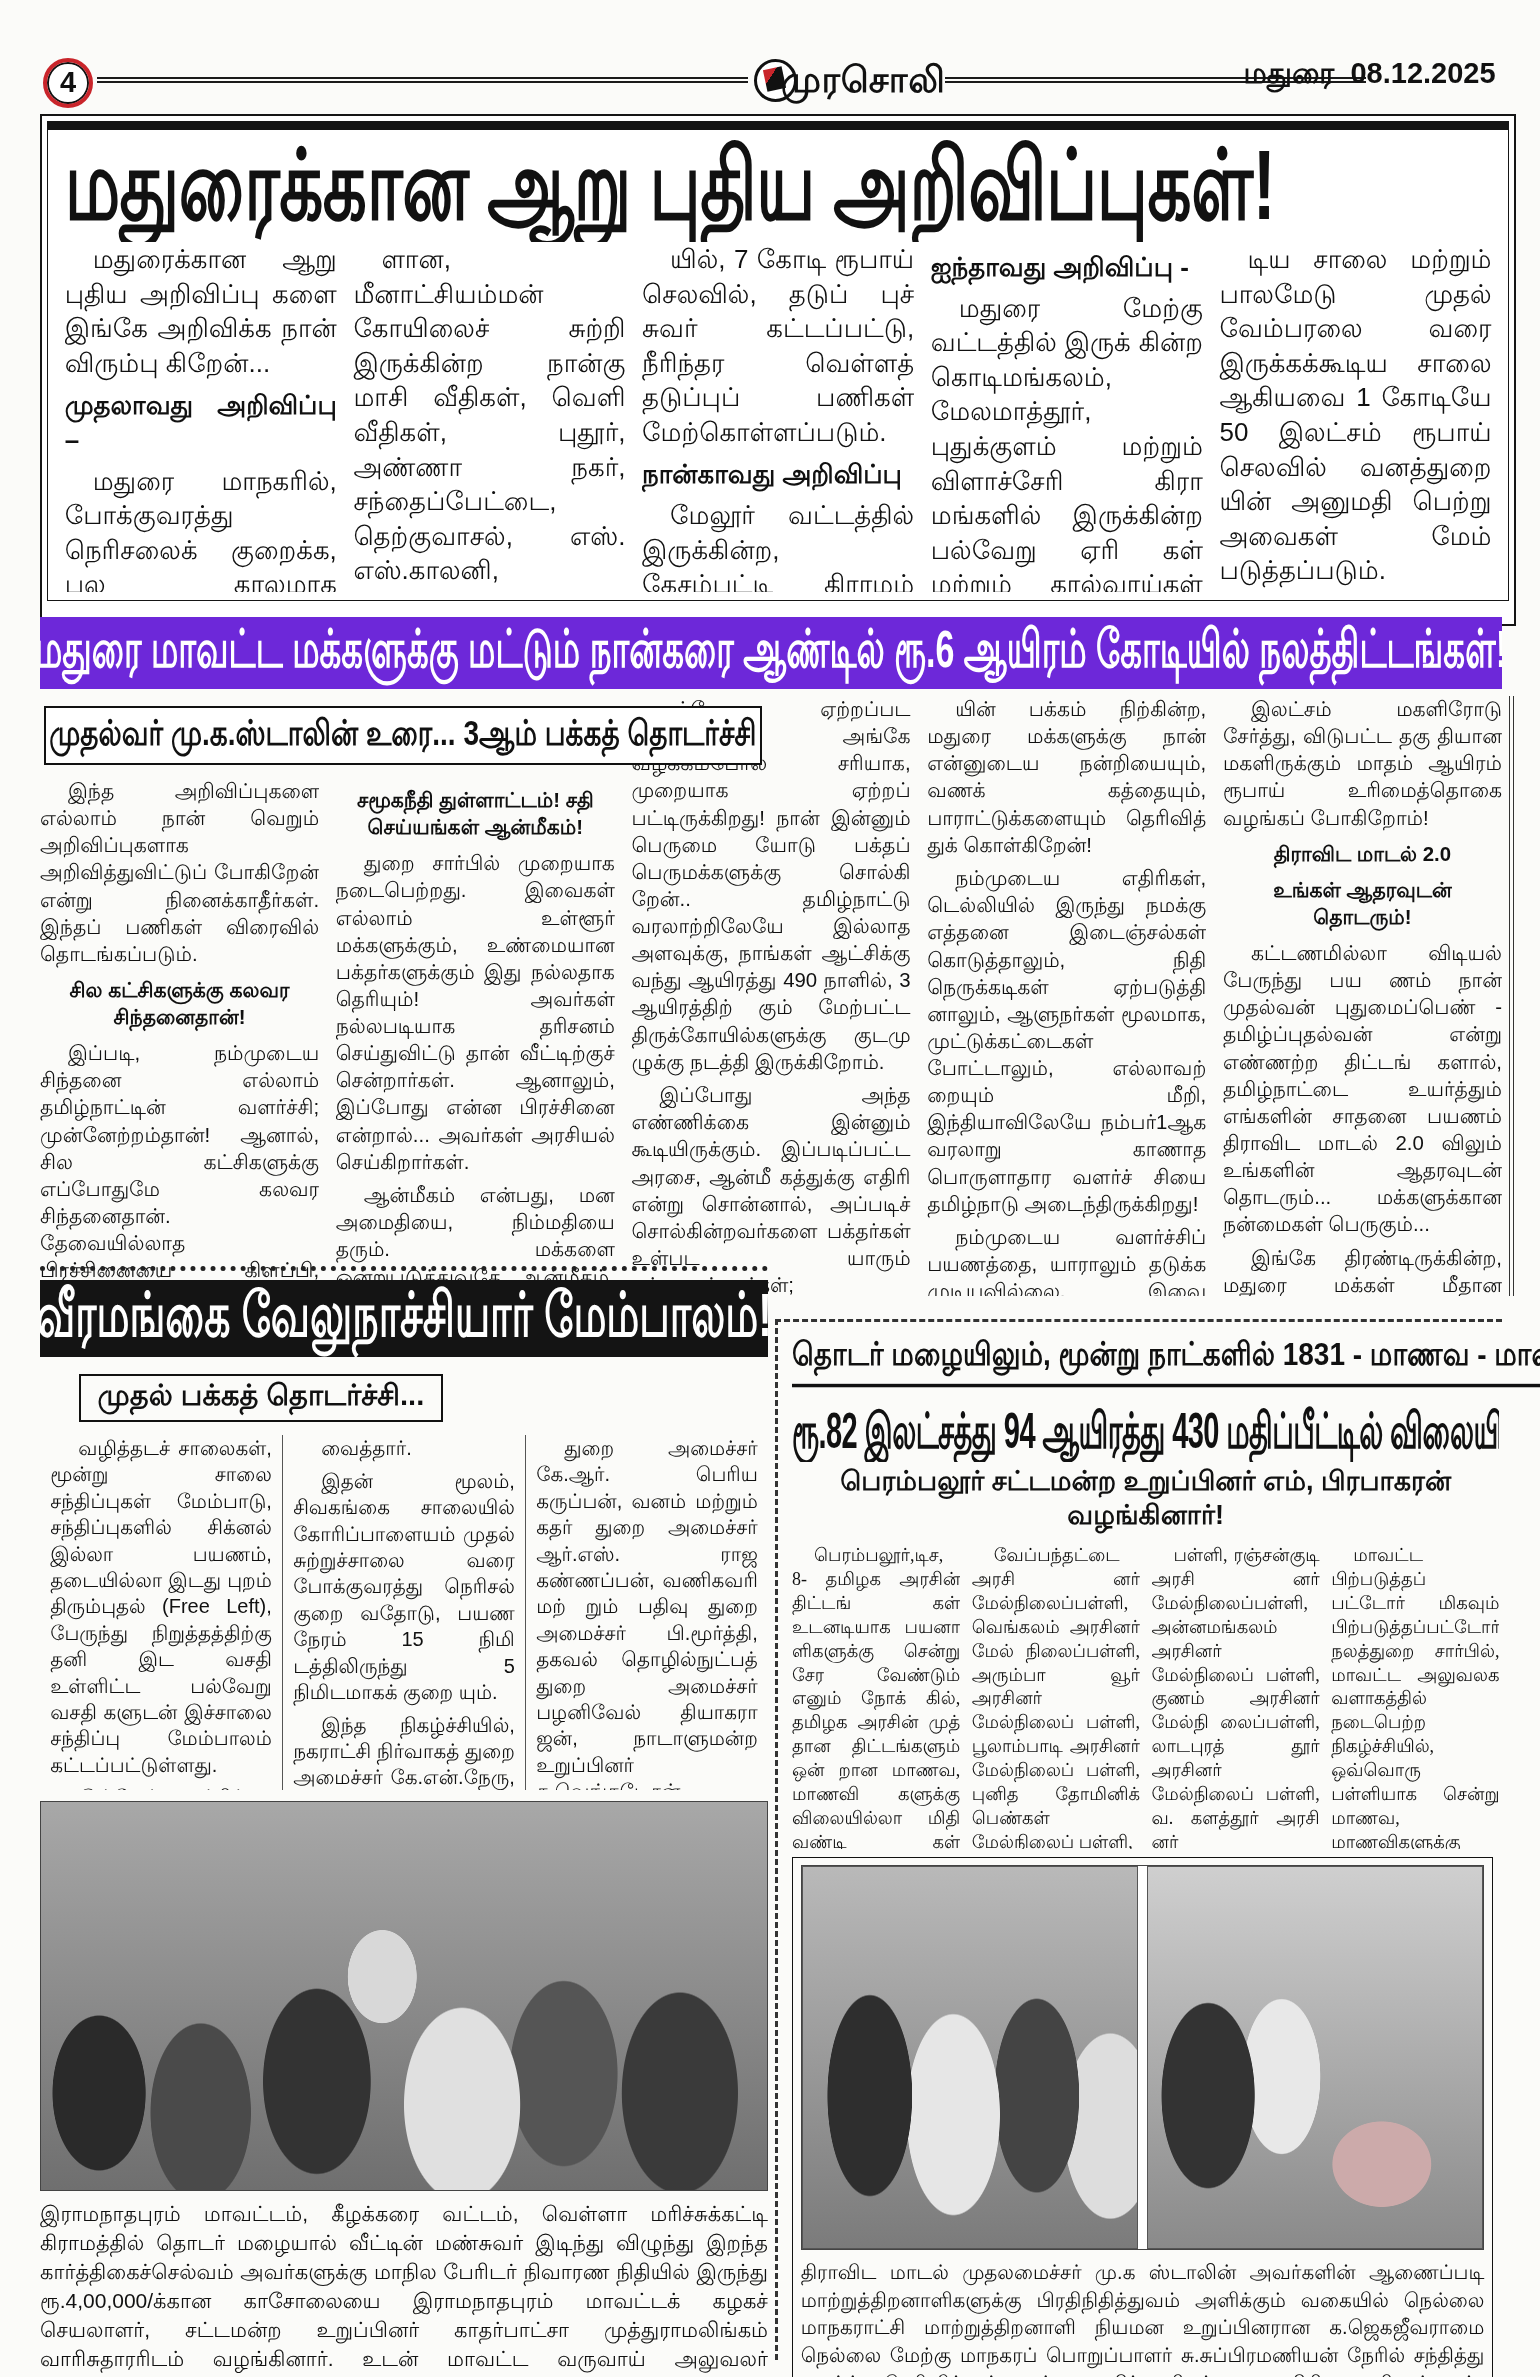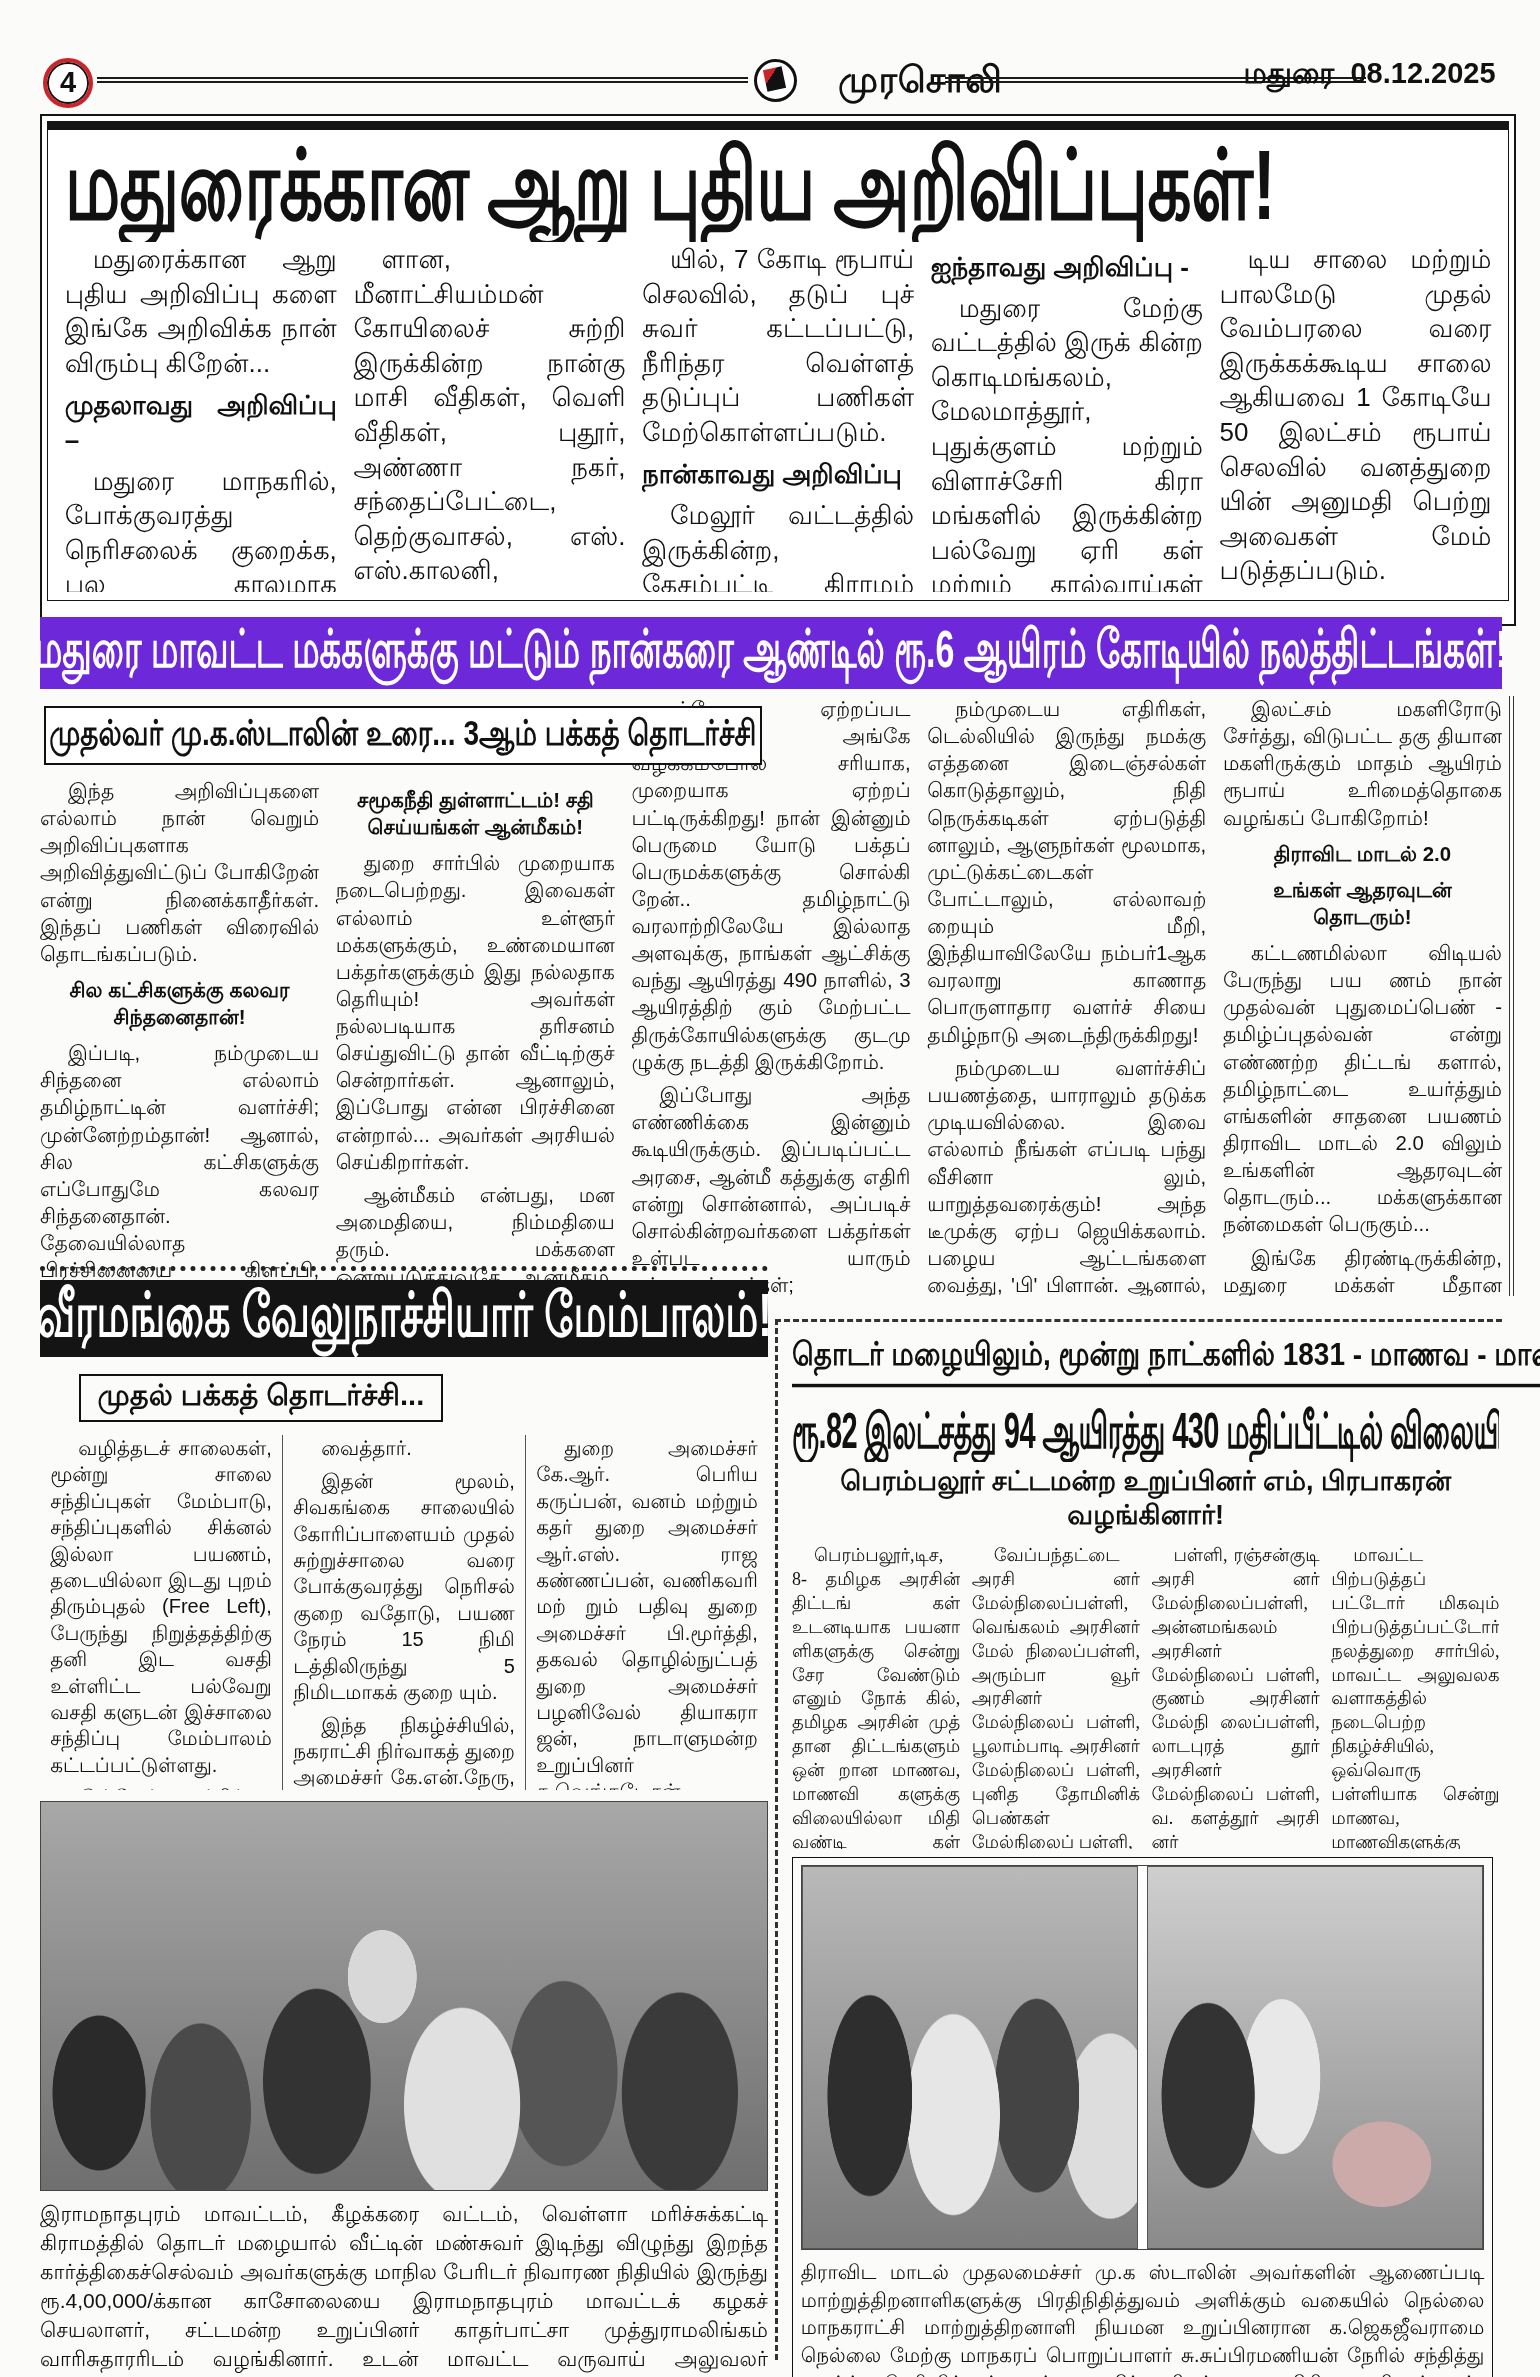--- a/index.html
+++ b/index.html
@@ -10,21 +10,21 @@
   .pgnum{position:absolute;left:5.1px;top:3.8px;width:42px;height:42px;border-radius:50%;
          border:4.5px solid #c9252b;box-shadow:0 0 0 1.9px #111 inset;background:#fff;
          display:flex;align-items:center;justify-content:center;font-weight:bold;font-size:29px;}
   .rule{position:absolute;top:23px;height:0;border-top:6.4px double #1a1a1a;}
   .rule.l{left:59px;width:651px;}
   .rule.r{left:907px;width:421px;}
   .emblem{position:absolute;left:716px;top:5.1px;width:37px;height:37px;border-radius:50%;
           border:3.2px solid #111;background:#fff;overflow:hidden;}
   .flag{position:absolute;left:7.7px;top:6.4px;width:19px;height:22px;
         background:linear-gradient(135deg,#c9252b 0 35%,#111 35% 100%);transform:rotate(-12deg);}
-  .masthead{position:absolute;left:800px;top:5.1px;font-size:36px;font-weight:bold;letter-spacing:0.6px;}
+  .masthead{position:absolute;left:743px;top:5.1px;font-size:36px;font-weight:bold;letter-spacing:0.6px;}
   .dateline{position:absolute;right:6.4px;top:3px;font-size:29px;font-weight:bold;}
   
   .cols{display:flex;gap:16.6px;overflow:hidden;}
   .col{flex:1 1 0;overflow:hidden;text-align:justify;}
   .para{margin:0 0 6.4px;text-indent:28px;}
   .t-h{font-weight:bold;text-indent:0;margin:7.7px 0 6.4px;}
   .t-hc{font-weight:bold;text-indent:0;margin:9px 0;text-align:center;}
   
   .lead{position:absolute;top:114px;left:40px;width:1462px;height:498px;
         border:2.6px solid #151515;padding:5.1px;background:#fff;}
@@ -164,20 +164,21 @@
         <div class="col">
           <p class="para t-hc">சமூகநீதி துள்ளாட்டம்! சதி செய்யங்கள் ஆன்மீகம்!</p>
           <p class="para t-p">துறை சார்பில் முறையாக நடைபெற்றது. இவைகள் எல்லாம் உள்ளூர் மக்களுக்கும், உண்மையான பக்தர்களுக்கும் இது நல்லதாக தெரியும்! அவர்கள் நல்லபடியாக தரிசனம் செய்துவிட்டு தான் வீட்டிற்குச் சென்றார்கள். ஆனாலும், இப்போது என்ன பிரச்சினை என்றால்... அவர்கள் அரசியல் செய்கிறார்கள்.</p>
           <p class="para t-p">ஆன்மீகம் என்பது, மன அமைதியை, நிம்மதியை தரும். மக்களை ஒன்றுபடுத்துவதே ஆன்மீகம். நான்கு பேருக்கு உதவி செய்வதே ஆன்மீகம் என்பதுதான் எங்களுடைய ஆன்மீகம்! ஒரு சிலருடைய அரசியலுக்காக, பிரிவினைகளையும் பிளவுகளையும் உண்டாக்க தீப ஏற்றும் நிகழ்வை பயன்படுத்துவது சதி! அமைதியை விரும்புகின்ற மதுரை மக்களுக்கு இது நன்றாகவே தெரியும். தீபம், எங்கே ஏற்றப்பட வேண்டுமோ,</p>
         </div>
         <div class="col">
           <p class="para t-p">எப்போது ஏற்றப்பட வேண்டுமோ, அங்கே வழக்கம்போல சரியாக, முறையாக ஏற்றப் பட்டிருக்கிறது! நான் இன்னும் பெருமை யோடு பக்தப் பெருமக்களுக்கு சொல்கி றேன்.. தமிழ்நாட்டு வரலாற்றிலேயே இல்லாத அளவுக்கு, நாங்கள் ஆட்சிக்கு வந்து ஆயிரத்து 490 நாளில், 3 ஆயிரத்திற் கும் மேற்பட்ட திருக்கோயில்களுக்கு குடமு ழுக்கு நடத்தி இருக்கிறோம்.</p>
           <p class="para t-p">இப்போது அந்த எண்ணிக்கை இன்னும் கூடியிருக்கும். இப்படிப்பட்ட அரசை, ஆன்மீ கத்துக்கு எதிரி என்று சொன்னால், அப்படிச் சொல்கின்றவர்களை பக்தர்கள் உள்பட யாரும் நம்பமாட்டார்கள்; உண்மையான பக்தர்கள் அமைதியாக தரிசனம் செய்வார்கள்.</p>
         </div>
         <div class="col">
+          <p class="para t-p">யின் பக்கம் நிற்கின்ற, மதுரை மக்களுக்கு நான் என்னுடைய நன்றியையும், வணக் கத்தையும், பாராட்டுக்களையும் தெரிவித் துக் கொள்கிறேன்!</p>
           <p class="para t-p">நம்முடைய எதிரிகள், டெல்லியில் இருந்து நமக்கு எத்தனை இடைஞ்சல்கள் கொடுத்தாலும், நிதி நெருக்கடிகள் ஏற்படுத்தி னாலும், ஆளுநர்கள் மூலமாக, முட்டுக்கட்டைகள் போட்டாலும், எல்லாவற் றையும் மீறி, இந்தியாவிலேயே நம்பர்1ஆக வரலாறு காணாத பொருளாதார வளர்ச் சியை தமிழ்நாடு அடைந்திருக்கிறது!</p>
           <p class="para t-p">நம்முடைய வளர்ச்சிப் பயணத்தை, யாராலும் தடுக்க முடியவில்லை. இவை எல்லாம் நீங்கள் எப்படி பந்து வீசினா லும், யாறுத்தவரைக்கும்! அந்த டீமுக்கு ஏற்ப ஜெயிக்கலாம். பழைய ஆட்டங்களை வைத்து, 'பி' பிளான். ஆனால், கடைசியில் சாம்பியன் நாங்கள்தான்!</p>
         </div>
         <div class="col">
           <p class="para t-p">இலட்சம் மகளிரோடு சேர்த்து, விடுபட்ட தகு தியான மகளிருக்கும் மாதம் ஆயிரம் ரூபாய் உரிமைத்தொகை வழங்கப் போகிறோம்!</p>
           <p class="para t-hc">திராவிட மாடல் 2.0</p>
           <p class="para t-hc">உங்கள் ஆதரவுடன் தொடரும்!</p>
           <p class="para t-p">கட்டணமில்லா விடியல் பேருந்து பய ணம் நான் முதல்வன் புதுமைப்பெண் - தமிழ்ப்புதல்வன் என்று எண்ணற்ற திட்டங் களால், தமிழ்நாட்டை உயர்த்தும் எங்களின் சாதனை பயணம் திராவிட மாடல் 2.0 விலும் உங்களின் ஆதரவுடன் தொடரும்... மக்களுக்கான நன்மைகள் பெருகும்...</p>
           <p class="para t-p">இங்கே திரண்டிருக்கின்ற, மதுரை மக்கள் மீதான நம்பிக்கையில் சொல்கின்றேன். அனைத்து மதத்தினரும், அங்காளி, பங்கா ளியாக பழகுகின்ற, பாசக்கார மதுரை மண் ணிலிருந்து உறுதியாக சொல்கின்றேன். எங்கள் தமிழ்நாட்டில், என்றைக்கும் பெரி யார் ஏற்றிய, சமத்துவ தீபம்தான் ஒளிரும்! உங்களால் அதை தடுக்க முடியாது! “எதிர்த் துக் கேட்க ஆள் இருக்கிறது! உள்ளே பெரி யார் ஏற்றிய நெருப்பிருக்கிறது!”</p>
         </div>

